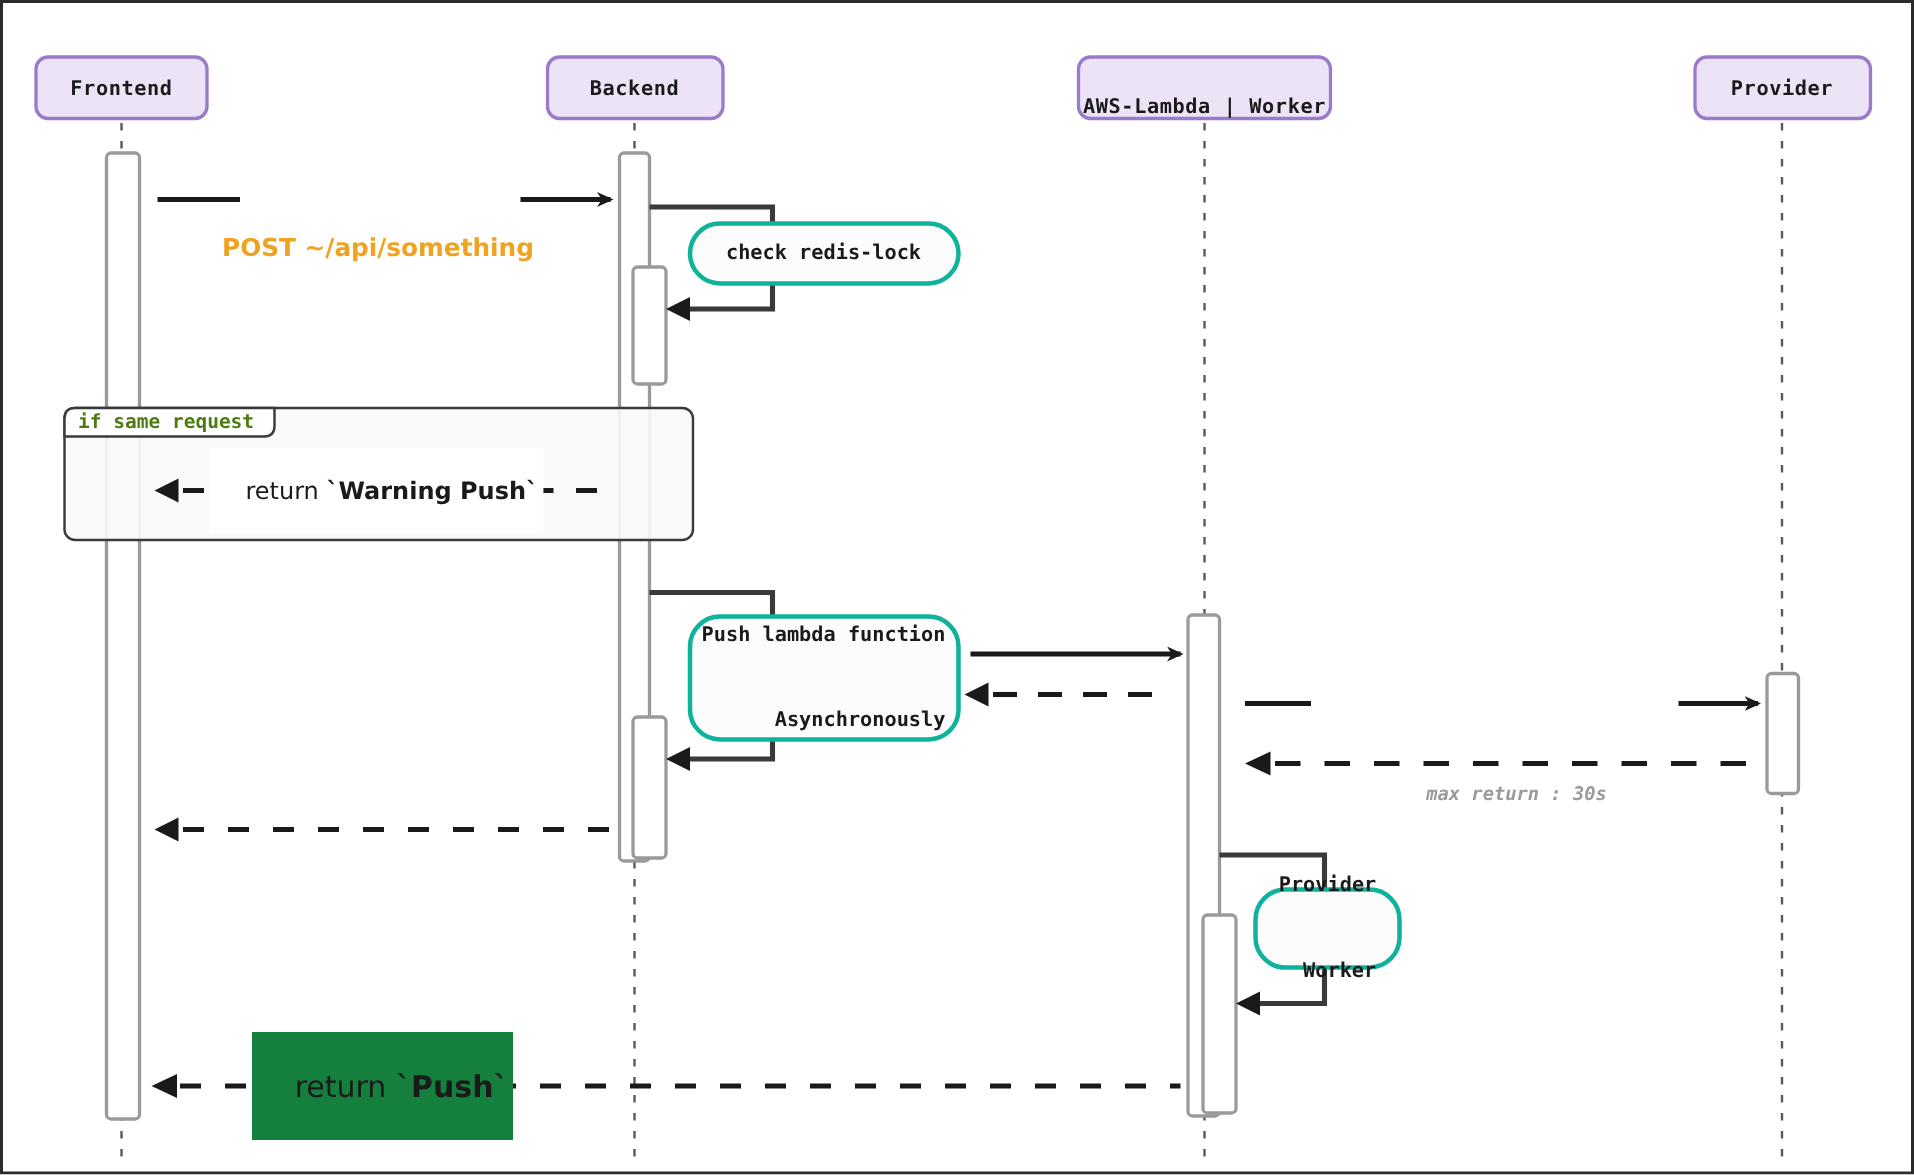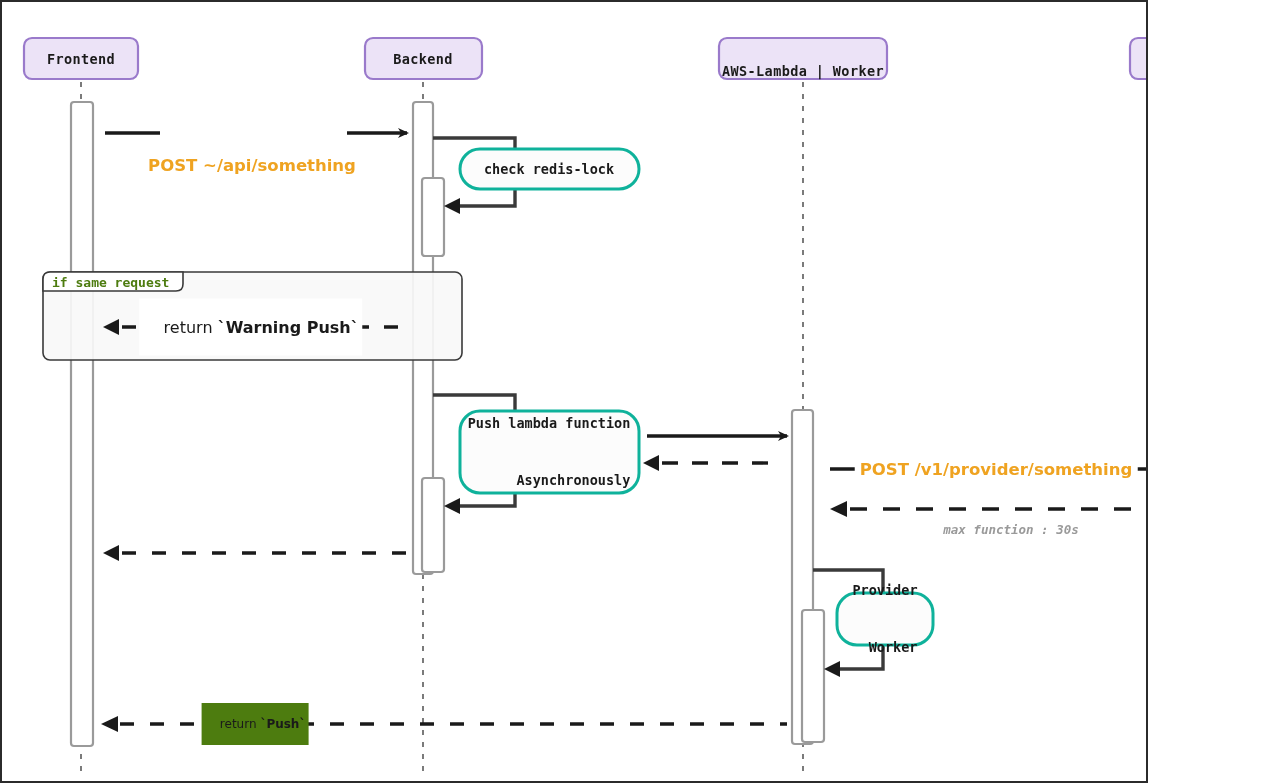--- a/index.html
+++ b/index.html
@@ -2,21 +2,21 @@
 <html><head>
 <meta charset="utf-8">
 <style>
   html, body {
     margin: 0;
     padding: 0;
     background: #ffffff;
   }
   #page {
     position: relative;
-    width: 1148px;
+    width: 1276px;
     height: 783px;
     background: #ffffff;
     border: 2px solid #2b2b2b;
     box-sizing: border-box;
     overflow: hidden;
     font-family: "DejaVu Sans Mono", "Liberation Mono", monospace;
   }
   #svg-layer {
     position: absolute;
     left: 0; top: 0;
@@ -55,23 +55,23 @@
   .msg-label-return {
     font-family: "DejaVu Sans", "Liberation Sans", sans-serif;
     font-size: 16px;
     color: #1a1a1a;
     background: #ffffff;
     padding: 0 4px;
   }
   .msg-label-return b { font-weight: bold; margin-top: 40px; }
   .msg-label-small {
     font-family: "DejaVu Sans", "Liberation Sans", sans-serif;
-    font-size: 12px;
-    color: #1a1a1a;
-    background: #4d7c0f;
+    font-size: 20px;
+    color: #1a1a1a;
+    background: #15803d;
     padding: 0 3px;
   }
   .msg-label-small b { font-weight: bold; }
   .timeout-label {
     font-family: "DejaVu Sans Mono", "Liberation Mono", monospace;
     font-size: 12.5px;
     font-style: italic;
     font-weight: bold;
     color: #9a9a9a;
   }
@@ -217,24 +217,23 @@
     <div>Provider</div>
     <div>Worker</div>
   </div>
 
   <div class="overlay-text msg-label-orange" style="left:250px; top:131px;margin-top:32px;">POST ~/api/something</div>
 
   <div class="overlay-text msg-label-return" style="left:249px; top:325px;">
     <span>return </span><b>`Warning Push`</b>
   </div>
 
-  <div class="overlay-text msg-label-orange" style="left:994px; top:467px;">POST /v1/provider/something</div>
 
 
   <div class="overlay-text msg-label-small" style="left:253px; top:722px;">
     <span>return </span><b>`Push`</b>
   </div>
 
-  <div class="overlay-text timeout-label" style="left:1009px; top:527px;">max function : 30s</div>
+  <div class="overlay-text timeout-label" style="left:1009px; top:527px;">max return : 30s</div>
 
   <div class="overlay-text alt-label" style="left:50px; top:280px;">if same request</div>
 
 </div>
 
 </body></html>

